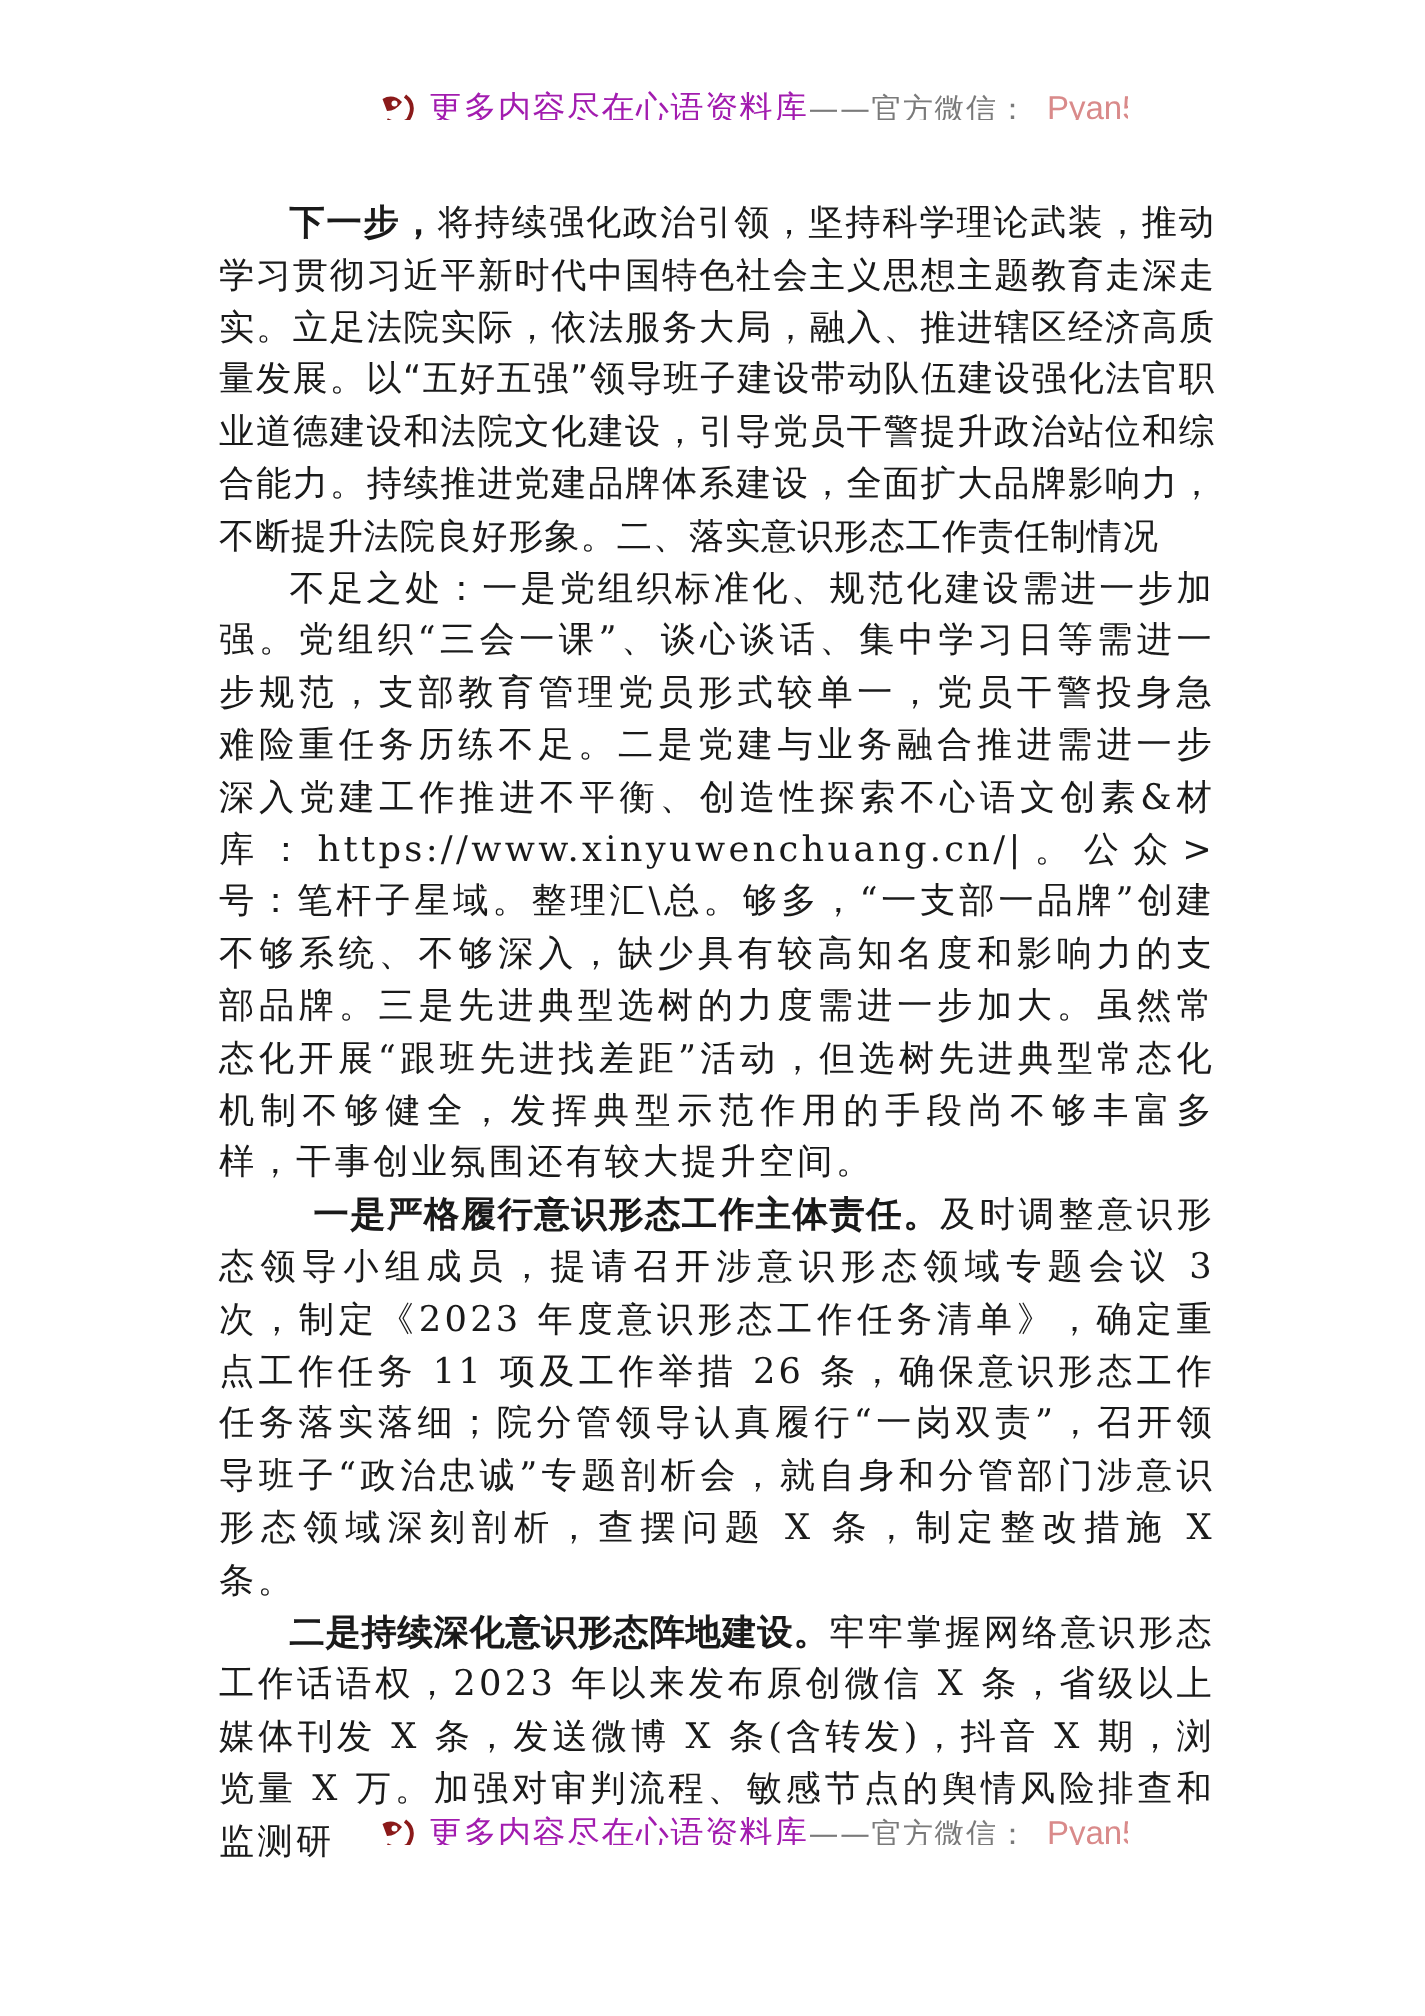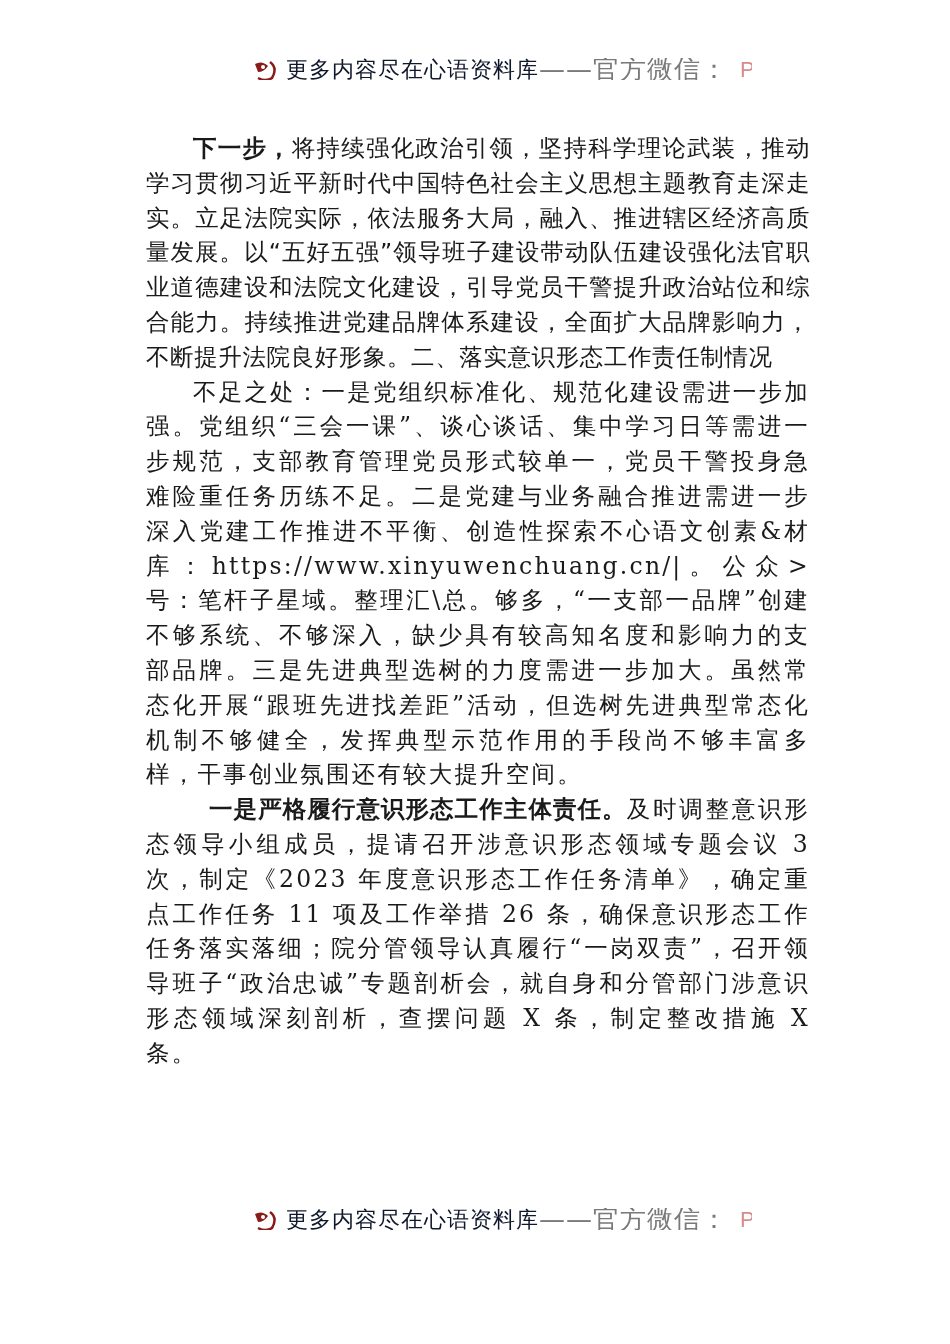--- a/index.html
+++ b/index.html
@@ -4,22 +4,22 @@
   <style>
     html, body { margin: 0; padding: 0; background: #ffffff; }
     body { width: 950px; height: 1344px; position: relative; overflow: hidden;
            font-family: "DejaVu Serif", "Liberation Serif", serif; color: #1a1a1a; }
     .banner { position: absolute; left: 252px; width: 500px; height: 22px; overflow: hidden;
               display: flex; align-items: flex-end; white-space: nowrap; }
     .banner.top { top: 58px; }
     .banner.bottom { top: 1208px; }
     .banner .inner { display: flex; align-items: center; transform: translateY(7px); }
     .logo { width: 28px; height: 24px; margin-right: 6px; }
-    .banner .t1 { color: #0f172a; font-size: 22px; font-family: "DejaVu Sans", sans-serif; letter-spacing: 1px; }
-    .banner .t2 { color: #7a7a7a; font-size: 26px; font-family: "DejaVu Sans", sans-serif; letter-spacing: 1px; }
+    .banner .t1 { color: #a21caf; font-size: 22px; font-family: "DejaVu Sans", sans-serif; letter-spacing: 1px; }
+    .banner .t2 { color: #7a7a7a; font-size: 20px; font-family: "DejaVu Sans", sans-serif; letter-spacing: 1px; }
     .banner .t3 { color: #d98a8a; font-size: 22px; font-family: "Liberation Sans", sans-serif; margin-left: 12px; }
     .content { position: absolute; left: 146px; top: 131px; width: 664px; }
     p { margin: 0; font-size: 23.5px; line-height: 34.8px; text-align: justify; text-align-last: left;
         letter-spacing: 2.2px; }
     p.indent { text-indent: 47px; }
     .bold-para { font-family: "DejaVu Sans", "Liberation Sans", sans-serif; letter-spacing: 0.6px; font-size: 23.5px; }
     .lead { font-weight: bold; }
   </style>
 </head>
 <body>
@@ -40,20 +40,23 @@
 <div class="content">
   <p class="indent bold-para">
     <span class="lead">下一步，</span><span>将持续强化政治引领，坚持科学理论武装，推动学习贯彻习近平新时代中国特色社会主义思想主题教育走深走实。立足法院实际，依法服务大局，融入、推进辖区经济高质量发展。以“五好五强”领导班子建设带动队伍建设强化法官职业道德建设和法院文化建设，引导党员干警提升政治站位和综合能力。持续推进党建品牌体系建设，全面扩大品牌影响力，不断提升法院良好形象。二、落实意识形态工作责任制情况</span>
   </p>
   <p class="indent">
     <span>不足之处：一是党组织标准化、规范化建设需进一步加强。党组织“三会一课”、谈心谈话、集中学习日等需进一步规范，支部教育管理党员形式较单一，党员干警投身急难险重任务历练不足。二是党建与业务融合推进需进一步深入党建工作推进不平衡、创造性探索不心语文创素&amp;材库：https://www.xinyuwenchuang.cn/|。公众&gt;号：笔杆子星域。整理汇\总。够多，“一支部一品牌”创建不够系统、不够深入，缺少具有较高知名度和影响力的支部品牌。三是先进典型选树的力度需进一步加大。虽然常态化开展“跟班先进找差距”活动，但选树先进典型常态化机制不够健全，发挥典型示范作用的手段尚不够丰富多样，干事创业氛围还有较大提升空间。</span>
   </p>
   <p class="indent">
     <span class="lead" style="font-family: 'DejaVu Sans', sans-serif; letter-spacing:0.5px;margin-left:16px;">一是严格履行意识形态工作主体责任。</span><span>及时调整意识形态领导小组成员，提请召开涉意识形态领域专题会议 3 次，制定《2023 年度意识形态工作任务清单》，确定重点工作任务 11 项及工作举措 26 条，确保意识形态工作任务落实落细；院分管领导认真履行“一岗双责”，召开领导班子“政治忠诚”专题剖析会，就自身和分管部门涉意识形态领域深刻剖析，查摆问题 X 条，制定整改措施 X 条。</span>
   </p>
+  <p class="indent">
+    <span class="lead" style="font-family: 'DejaVu Sans', sans-serif; letter-spacing:0.5px;">二是持续深化意识形态阵地建设。</span><span>牢牢掌握网络意识形态工作话语权，2023 年以来发布原创微信 X 条，省级以上媒体刊发 X 条，发送微博 X 条(含转发)，抖音 X 期，浏览量 X 万。加强对审判流程、敏感节点的舆情风险排查和监测研</span>
+  </p>
 </div>
 
 <div class="banner bottom">
   <div class="inner">
     <svg class="logo" viewBox="0 0 28 24">
       <path d="M3 6 Q10 2 16 8 Q12 14 6 14 Z" fill="#8b1a1a"></path>
       <path d="M18 4 Q26 10 20 20 Q14 24 6 20" fill="none" stroke="#8b1a1a" stroke-width="2.5"></path>
       <circle cx="11" cy="9" r="2" fill="#ffffff"></circle>
     </svg>
     <span class="t1">更多内容尽在心语资料库</span>

